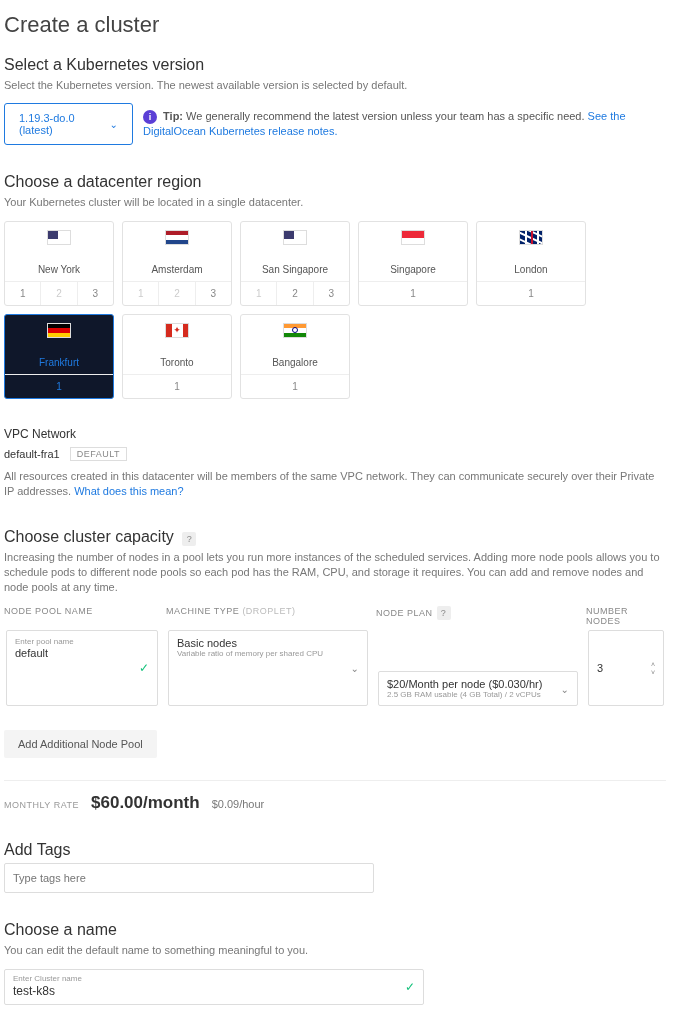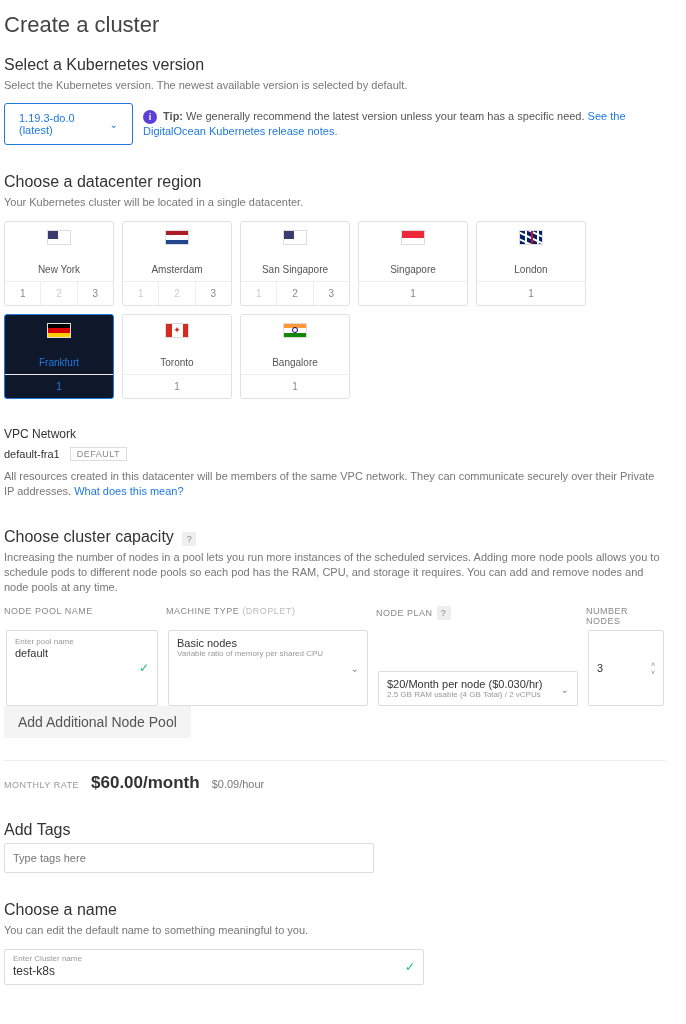--- a/index.html
+++ b/index.html
@@ -35,21 +35,21 @@
   .field { border:1px solid #ddd; border-radius:2px; padding:6px 8px; font-size:11px; background:#fff; position:relative; }
   .field-label { font-size:8px; color:#999; display:block; margin-bottom:1px;}
   .f-pool { width:152px; }
   .f-mach { width:200px; }
   .f-plan { width:200px;margin-top:41px; }
   .f-num { width:76px; display:flex; align-items:center; justify-content:space-between;}
   .check { color:#17c27d; position:absolute; right:8px; top:50%; transform:translateY(-50%); font-size:12px;}
   .dd { color:#888; position:absolute; right:8px; top:50%; transform:translateY(-50%); font-size:10px;}
   .tiny { font-size:8px; color:#999; line-height:1.2;}
   .stepper { display:flex; flex-direction:column; font-size:7px; color:#888; gap:1px;}
-  .add-pool { background:#f4f4f4; border:none; color:#555; font-size:14px; padding:8px 14px; margin-top:0; border-radius:2px; cursor:pointer;}
+  .add-pool { background:#f4f4f4; border:none; color:#555; font-size:11px; padding:8px 14px; margin-top:24px; border-radius:2px; cursor:pointer;}
   .divider { border:none; border-top:1px solid #eee; margin:22px 0 12px; }
   .rate-row { display:flex; align-items:baseline; gap:12px; font-size:11px; color:#777;}
   .rate-row .label { font-size:9px; letter-spacing:0.5px; color:#999;}
   .rate-row .big { font-size:17px; color:#333; font-weight:600;}
   .tags-input { border:1px solid #ddd; width:370px; padding:8px; font-size:11px; color:#aaa; border-radius:2px;}
   .name-field { border:1px solid #ddd; width:420px; padding:4px 8px 6px; border-radius:2px; position:relative;}
   .create-btn { width:100%; background:#17c27d; color:#fff; border:none; padding:12px; font-size:13px; border-radius:3px; cursor:pointer; margin-top:36px;}
   
   .flag-us { background: linear-gradient(#fff 0 50%, #fff 0), repeating-linear-gradient(#b22234 0 2px, #fff 2px 4px); position:relative;}
   .flag-us::before{content:"";position:absolute;top:0;left:0;width:10px;height:8px;background:#3c3b6e;}

